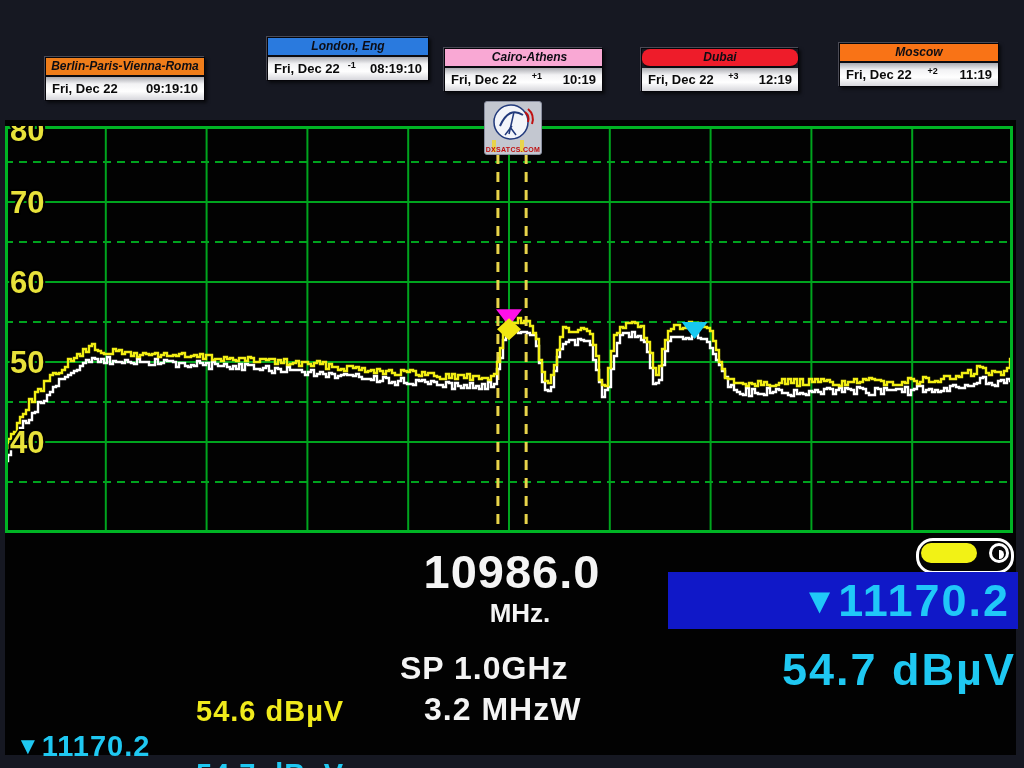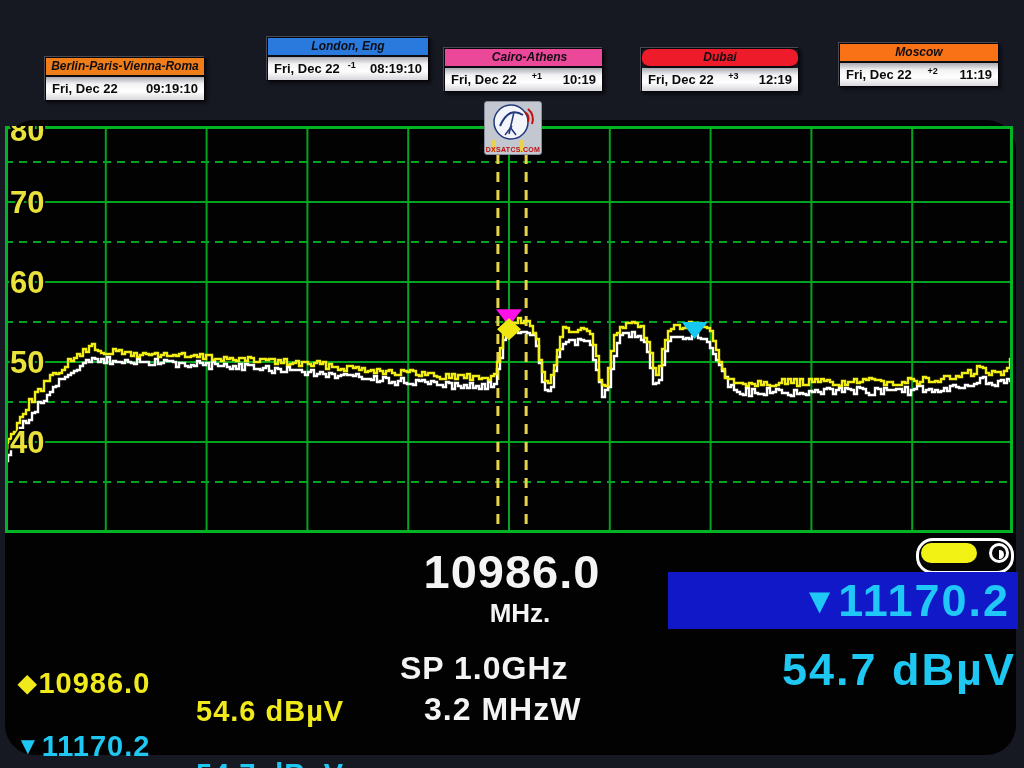--- a/index.html
+++ b/index.html
@@ -15,21 +15,21 @@
     color:#0a0a0a;font-size:13px;font-weight:bold;white-space:nowrap;}
   .clk-off{font-size:9px;margin-left:auto;position:relative;top:-4px;}
   .clk-time{margin-left:auto;padding-left:6px;}
   .c0{left:45px;top:57px;width:158px;}
   .c1{left:234px;top:37px;width:160px;margin-left:33px;}
   .c2{left:444px;top:48px;width:157px;}
   .c3{left:641px;top:48px;width:156px;}
   .c4{left:839px;top:43px;width:158px;}
 
   
-  #screen{position:absolute;left:5px;top:120px;width:1011px;height:635px;background:#020202;border-radius:30px;}
+  #screen{position:absolute;left:5px;top:120px;width:1011px;height:635px;background:#020202;}
   #spec-svg{position:absolute;left:0;top:6px;}
 
   
   #logo{position:absolute;left:484px;top:101px;width:56px;height:52px;background:#c3c7d0;
     border:1px solid #8a8fa0;border-radius:3px;z-index:5;}
   #logo-text{position:absolute;left:0;right:0;bottom:1px;text-align:center;
     font-size:7px;font-weight:bold;color:#c01010;letter-spacing:.3px;}
 
   
   .ro{position:absolute;font-weight:bold;white-space:nowrap;z-index:2;}
@@ -69,21 +69,21 @@
   </div>
   <div class="clock c1">
     <div class="clk-head" style="background: rgb(42, 122, 222);">London, Eng</div>
     <div class="clk-body">
       <span>Fri, Dec 22</span>
       <span class="clk-off">-1</span>
       <span class="clk-time">08:19:10</span>
     </div>
   </div>
   <div class="clock c2">
-    <div class="clk-head" style="background: #ec4899; padding-left: 12px;">Cairo-Athens</div>
+    <div class="clk-head" style="background: #f9a8d4; padding-left: 12px;">Cairo-Athens</div>
     <div class="clk-body">
       <span>Fri, Dec 22</span>
       <span class="clk-off">+1</span>
       <span class="clk-time">10:19</span>
     </div>
   </div>
   <div class="clock c3">
     <div class="clk-head" style="background: rgb(238, 28, 42); border-radius: 8px;">Dubai</div>
     <div class="clk-body">
       <span>Fri, Dec 22</span>
@@ -130,23 +130,20 @@
         <path d="M504 192.2 L516 203.2 L504 214.2 L492 203.2 Z" fill="#f0e612"></path>
         <path d="M676.6736000000006 196 L702.6736000000006 196 L689.6736000000006 213 Z" fill="#18c8f0"></path>
         <rect x="1.5" y="1.5" width="1005" height="404" fill="none" stroke="#00b424" stroke-width="3"></rect>
         <text x="5" y="15" fill="#e8e23a" font-size="31" font-weight="bold" font-family="&quot;Liberation Sans&quot;,sans-serif" paint-order="stroke" stroke="#000" stroke-width="4">80</text>
         <text x="5" y="87" fill="#e8e23a" font-size="31" font-weight="bold" font-family="&quot;Liberation Sans&quot;,sans-serif" paint-order="stroke" stroke="#000" stroke-width="4">70</text>
         <text x="5" y="167" fill="#e8e23a" font-size="31" font-weight="bold" font-family="&quot;Liberation Sans&quot;,sans-serif" paint-order="stroke" stroke="#000" stroke-width="4">60</text>
         <text x="5" y="247" fill="#e8e23a" font-size="31" font-weight="bold" font-family="&quot;Liberation Sans&quot;,sans-serif" paint-order="stroke" stroke="#000" stroke-width="4">50</text>
         <text x="5" y="327" fill="#e8e23a" font-size="31" font-weight="bold" font-family="&quot;Liberation Sans&quot;,sans-serif" paint-order="stroke" stroke="#000" stroke-width="4">40</text>
       </svg>
 
-    <div class="ro leg yellow" style="left:13px;top:547px;">
-      <span class="sym">◆</span><span>10986.0</span>
-    </div>
     <div class="ro leg yellow" style="left:191px;top:575px;">54.6 dBµV</div>
     <div class="ro leg cyan" style="left:11px;top:610px;">
       <span class="sym">▼</span><span>11170.2</span>
     </div>
     <div class="ro leg cyan" style="left:191px;top:638px;">54.7 dBµV</div>
 
   </div>
 
   <div class="ro white" id="cfreq">10986.0</div>
   <div class="ro white" id="cunit">MHz.</div>

